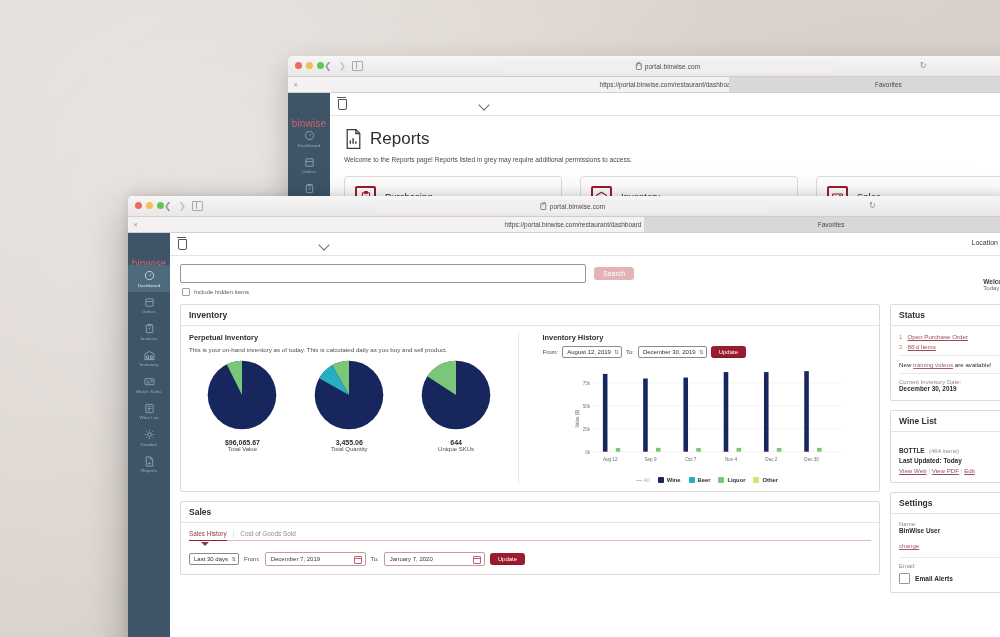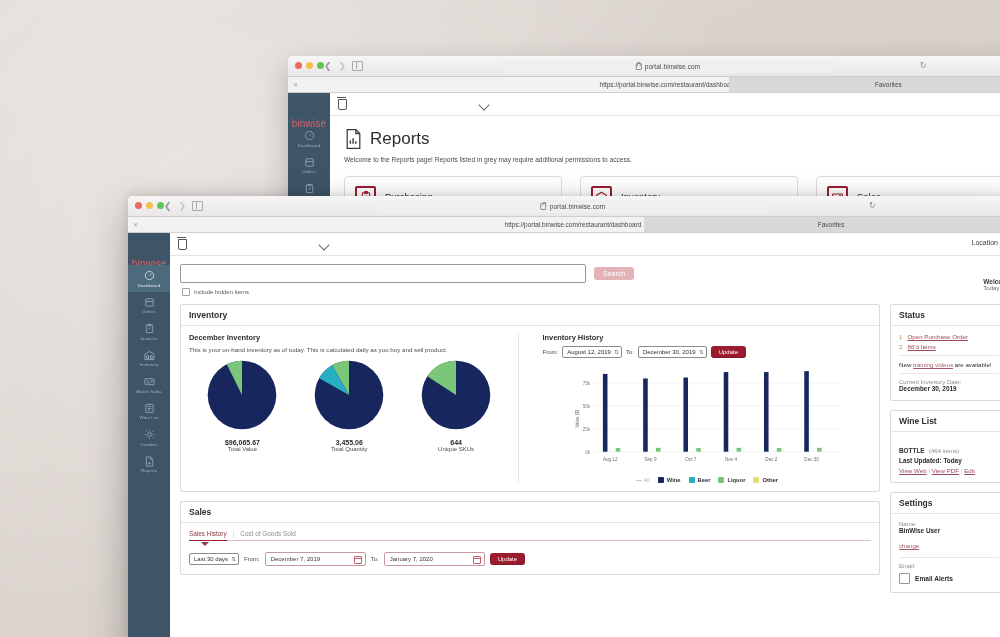--- a/index.html
+++ b/index.html
@@ -391,21 +391,21 @@
         <div class="cols">
 
           <div class="leftcol">
 
             <div class="card">
               <div class="card-h">Inventory</div>
               <div class="card-b">
                 <div class="inv-split">
 
                   <div class="inv-left">
-                    <div class="sub-t">December Inventory</div>
+                    <div class="sub-t">Perpetual Inventory</div>
                     <div class="sub-d">This is your on-hand inventory as of today. This is calculated daily as you buy and sell product.</div>
                     <div class="pies">
 
                       <div class="pie-wrap">
                         <svg width="72" height="72" viewBox="0 0 42 42">
                           <circle cx="21" cy="21" r="20" fill="#17275e"></circle>
                           <path d="M21 21 L21 1 A20 20 0 0 0 12.1 3.1 Z" fill="#7ac77a"></path>
                         </svg>
                         <div class="pie-val">$96,065.67</div>
                         <div class="pie-lab">Total Value</div>

